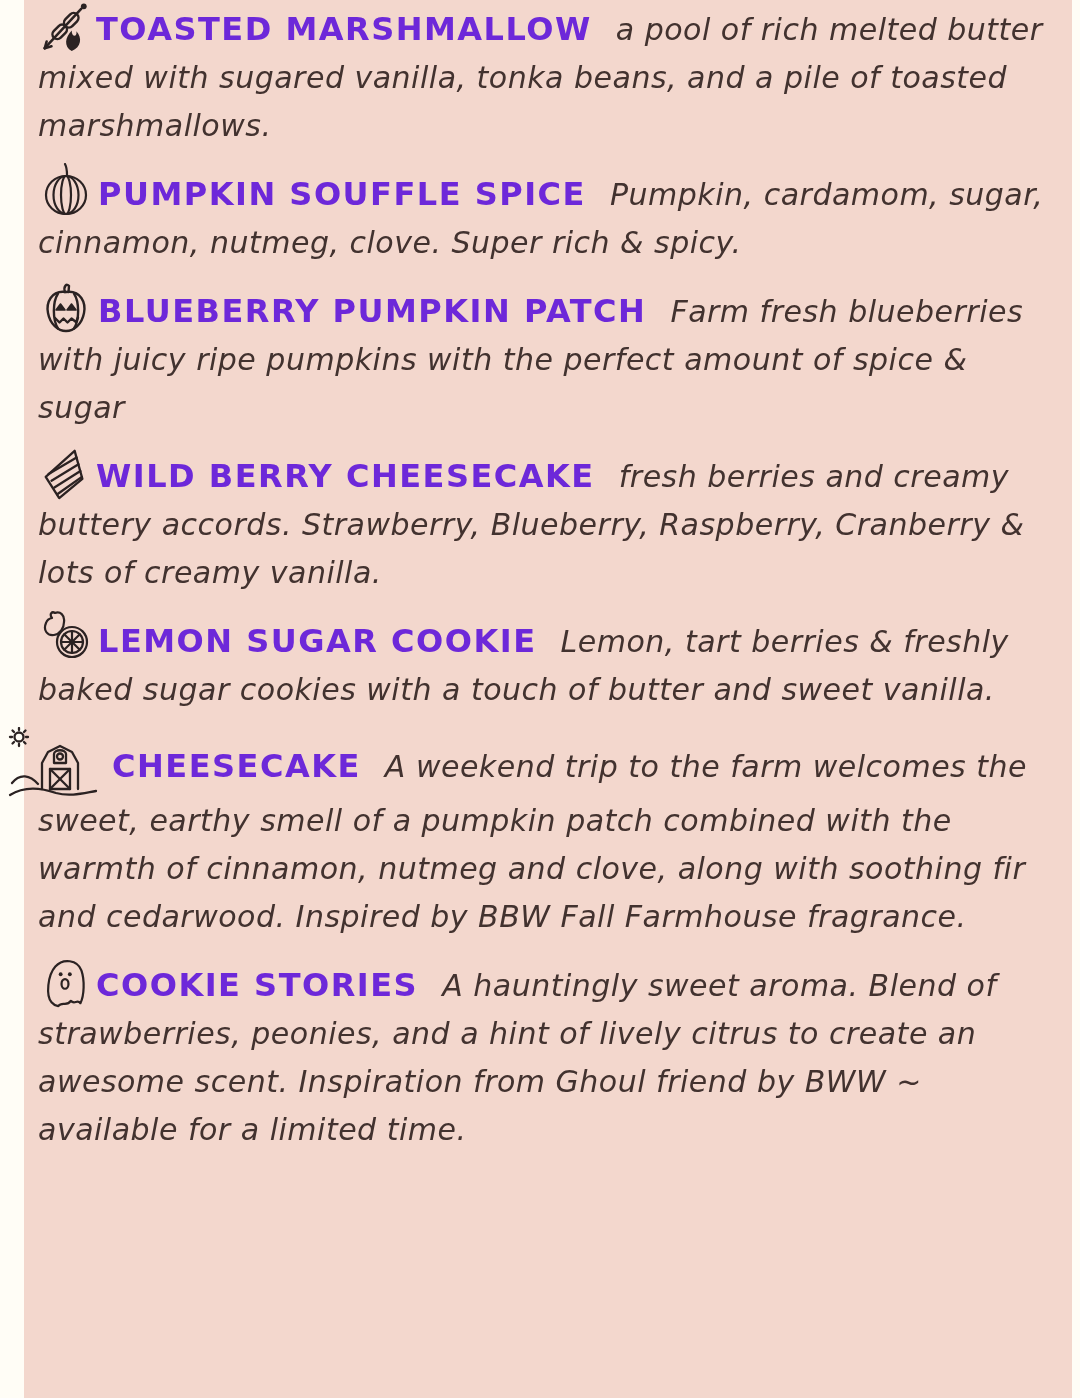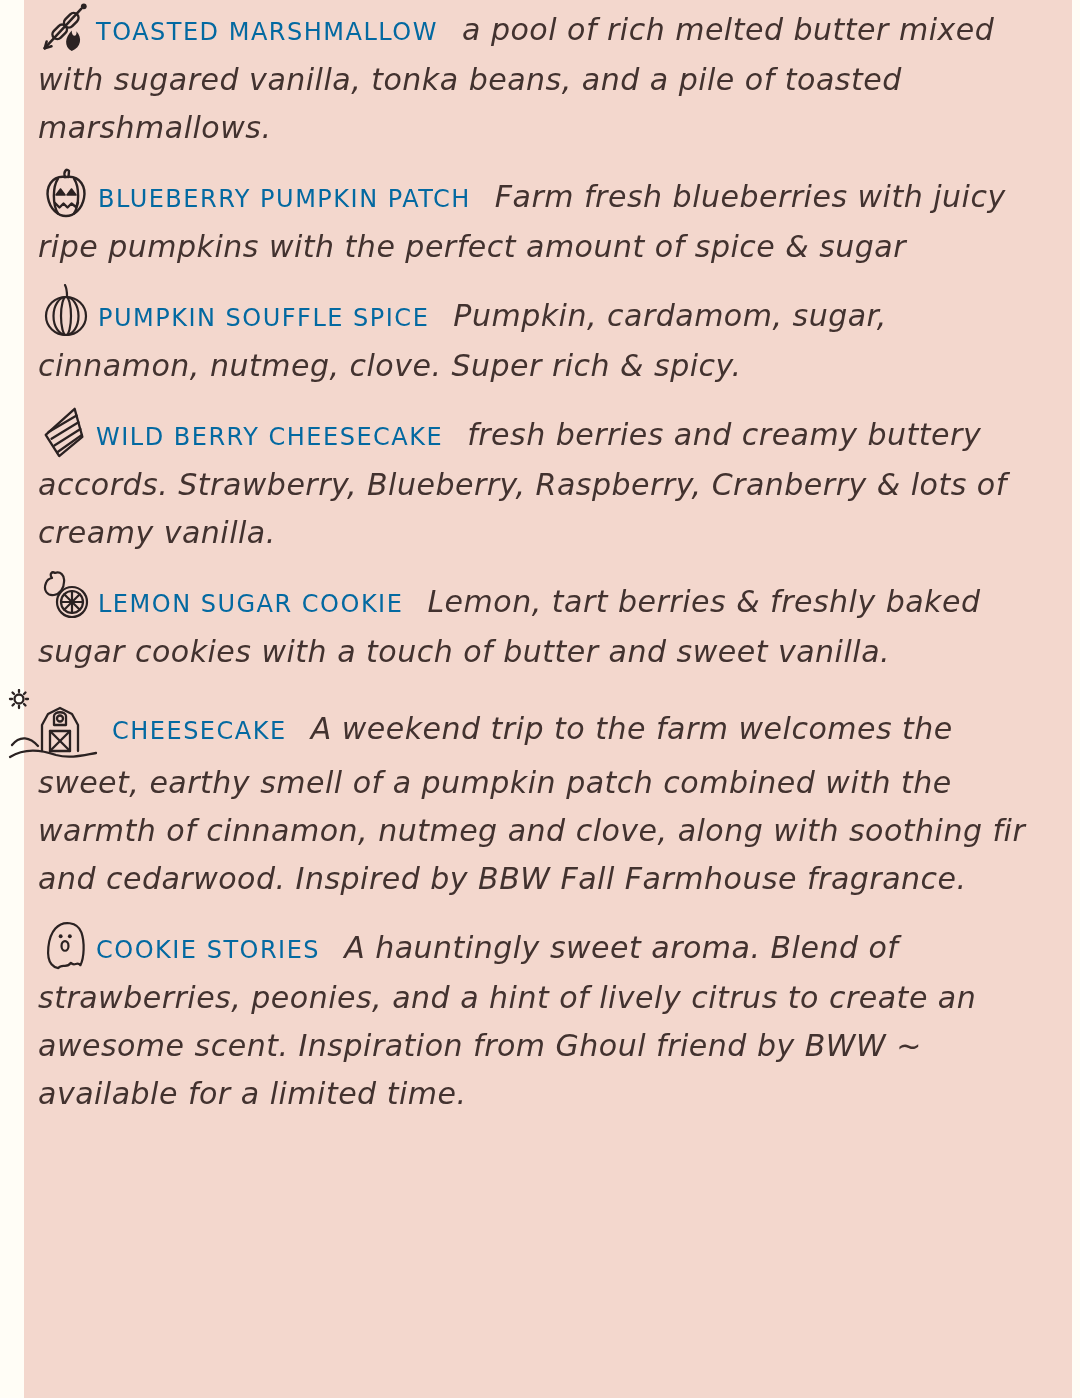--- a/index.html
+++ b/index.html
@@ -29,25 +29,26 @@
   }
   p.entry{
     font-size:30px;
     line-height:48px;
     font-style:italic;
     letter-spacing:0.5px;
     margin:0 0 13px 0;
   }
   .entry .name{
     font-style:normal;
-    font-size:24px;
+    font-size:32px;
     letter-spacing:1.5px;
-    color:#0369a1;
+    color:#6d28d9;
     margin-right:14px;
     white-space:normal;
+    font-weight:bold;
   }
   .entry .icon{
     display:inline-block;
     vertical-align:-14px;
     margin-right:4px;
   }
   .entry .icon svg{display:block;}
   .entry.farmhouse .icon{margin-left:-30px;vertical-align:-20px;}
 </style>
 </head>
@@ -61,38 +62,38 @@
             <line x1="7" y1="50" x2="45" y2="9"></line>
             <line x1="7" y1="50" x2="14" y2="48"></line>
             <line x1="7" y1="50" x2="9" y2="43"></line>
             <circle cx="47.5" cy="6.5" r="3" fill="#2b2222" stroke="none"></circle>
             <rect x="14" y="28" width="17" height="10" rx="5" transform="rotate(-45 22.5 33)"></rect>
             <rect x="26" y="16" width="17" height="10" rx="5" transform="rotate(-45 34.5 21)"></rect>
             <path d="M35 53 C26.5 48 28 38.5 35 31.5 C34.6 38.5 41 39 39.8 32.5 C46 39 45 49 35 53 Z" fill="#2b2222" stroke="none"></path>
           </svg></span><span class="name">TOASTED MARSHMALLOW</span>
     <span class="desc">a pool of rich melted butter mixed with sugared vanilla, tonka beans, and a pile of toasted marshmallows.</span></p>
 
+    <p class="entry"><span class="icon"><svg width="56" height="56" viewBox="0 0 56 56" fill="none" stroke="#2b2222" stroke-width="2.2" stroke-linecap="round" stroke-linejoin="round">
+            <path d="M29 12 C29 6 28 3 27 1"></path>
+            <ellipse cx="28" cy="32" rx="20" ry="19"></ellipse>
+            <ellipse cx="28" cy="32" rx="12.5" ry="19"></ellipse>
+            <ellipse cx="28" cy="32" rx="5" ry="19"></ellipse>
+          </svg></span><span class="name">PUMPKIN SOUFFLE SPICE</span>
+    <span class="desc">Pumpkin, cardamom, sugar, cinnamon, nutmeg, clove. Super rich &amp; spicy.</span></p>
+
     <p class="entry"><span class="icon"><svg width="56" height="56" viewBox="0 0 56 56" fill="none" stroke="#2b2222" stroke-width="2.4" stroke-linecap="round" stroke-linejoin="round">
             <path d="M27 12 C25 6 29 3 31 6 L30.5 12"></path>
             <path d="M28 12 C13 10 8 23 10 33 C12 44 20 51 28 51 C36 51 44 44 46 33 C48 23 43 10 28 12 Z"></path>
             <path d="M20 13.5 C14.5 22 14.5 40 20 48.5"></path>
             <path d="M36 13.5 C41.5 22 41.5 40 36 48.5"></path>
             <path d="M18 30 l4.5 -6 l4.5 6 Z" fill="#2b2222" stroke-width="1.6"></path>
             <path d="M29 30 l4.5 -6 l4.5 6 Z" fill="#2b2222" stroke-width="1.6"></path>
             <polyline points="17,38 21.5,42.5 25.5,38.5 29.5,42.5 33.5,38.5 38,42 40,37.5"></polyline>
           </svg></span><span class="name">BLUEBERRY PUMPKIN PATCH</span>
     <span class="desc">Farm fresh blueberries with juicy ripe pumpkins with the perfect amount of spice &amp; sugar</span></p>
-
-    <p class="entry"><span class="icon"><svg width="56" height="56" viewBox="0 0 56 56" fill="none" stroke="#2b2222" stroke-width="2.2" stroke-linecap="round" stroke-linejoin="round">
-            <path d="M29 12 C29 6 28 3 27 1"></path>
-            <ellipse cx="28" cy="32" rx="20" ry="19"></ellipse>
-            <ellipse cx="28" cy="32" rx="12.5" ry="19"></ellipse>
-            <ellipse cx="28" cy="32" rx="5" ry="19"></ellipse>
-          </svg></span><span class="name">PUMPKIN SOUFFLE SPICE</span>
-    <span class="desc">Pumpkin, cardamom, sugar, cinnamon, nutmeg, clove. Super rich &amp; spicy.</span></p>
 
     <p class="entry"><span class="icon"><svg width="54" height="56" viewBox="0 0 56 56" fill="none" stroke="#2b2222" stroke-width="2.4" stroke-linecap="round" stroke-linejoin="round">
             <path d="M8 32 L38 5 L46 34 L22 54 Z"></path>
             <line x1="11" y1="29" x2="40" y2="12"></line>
             <line x1="14" y1="36" x2="42" y2="19"></line>
             <line x1="17" y1="43" x2="44" y2="26"></line>
             <line x1="20" y1="50" x2="45.5" y2="32"></line>
           </svg></span><span class="name">WILD BERRY CHEESECAKE</span>
     <span class="desc">fresh berries and creamy buttery accords. Strawberry, Blueberry, Raspberry, Cranberry &amp; lots of creamy vanilla.</span></p>
 

